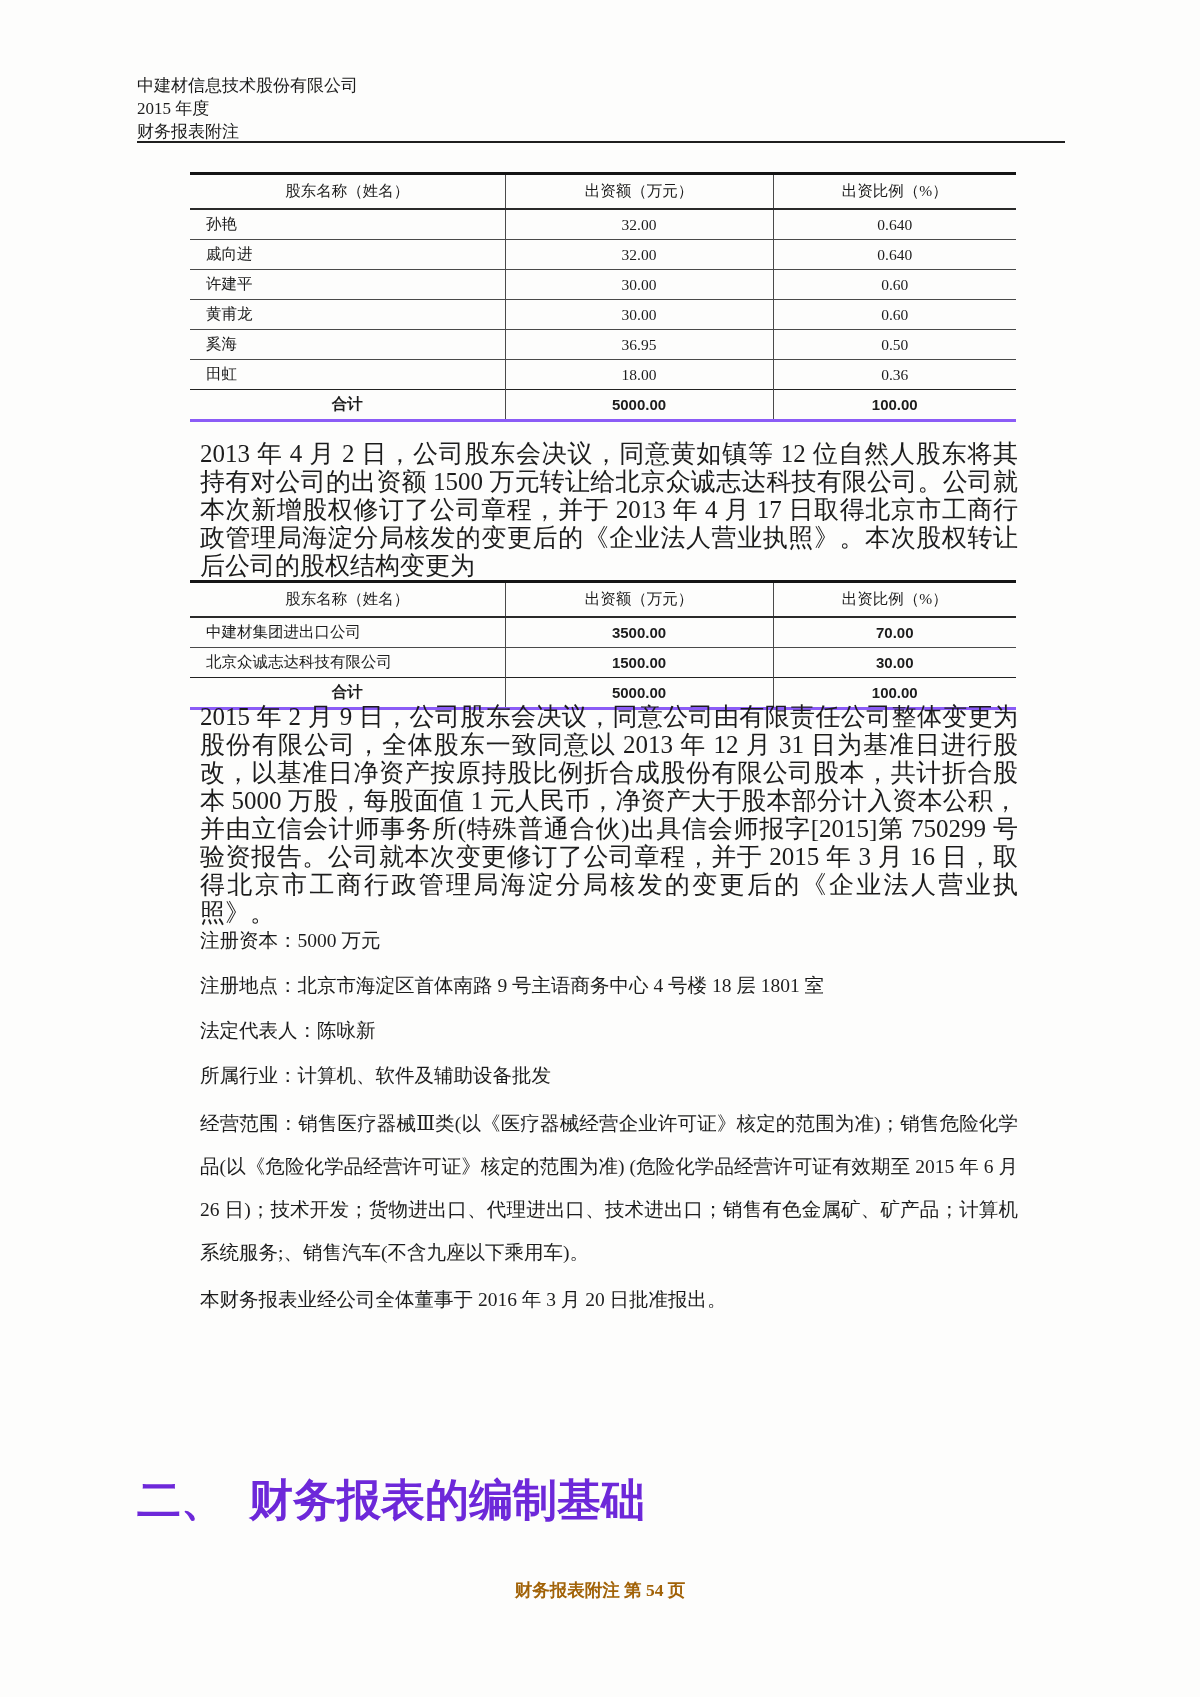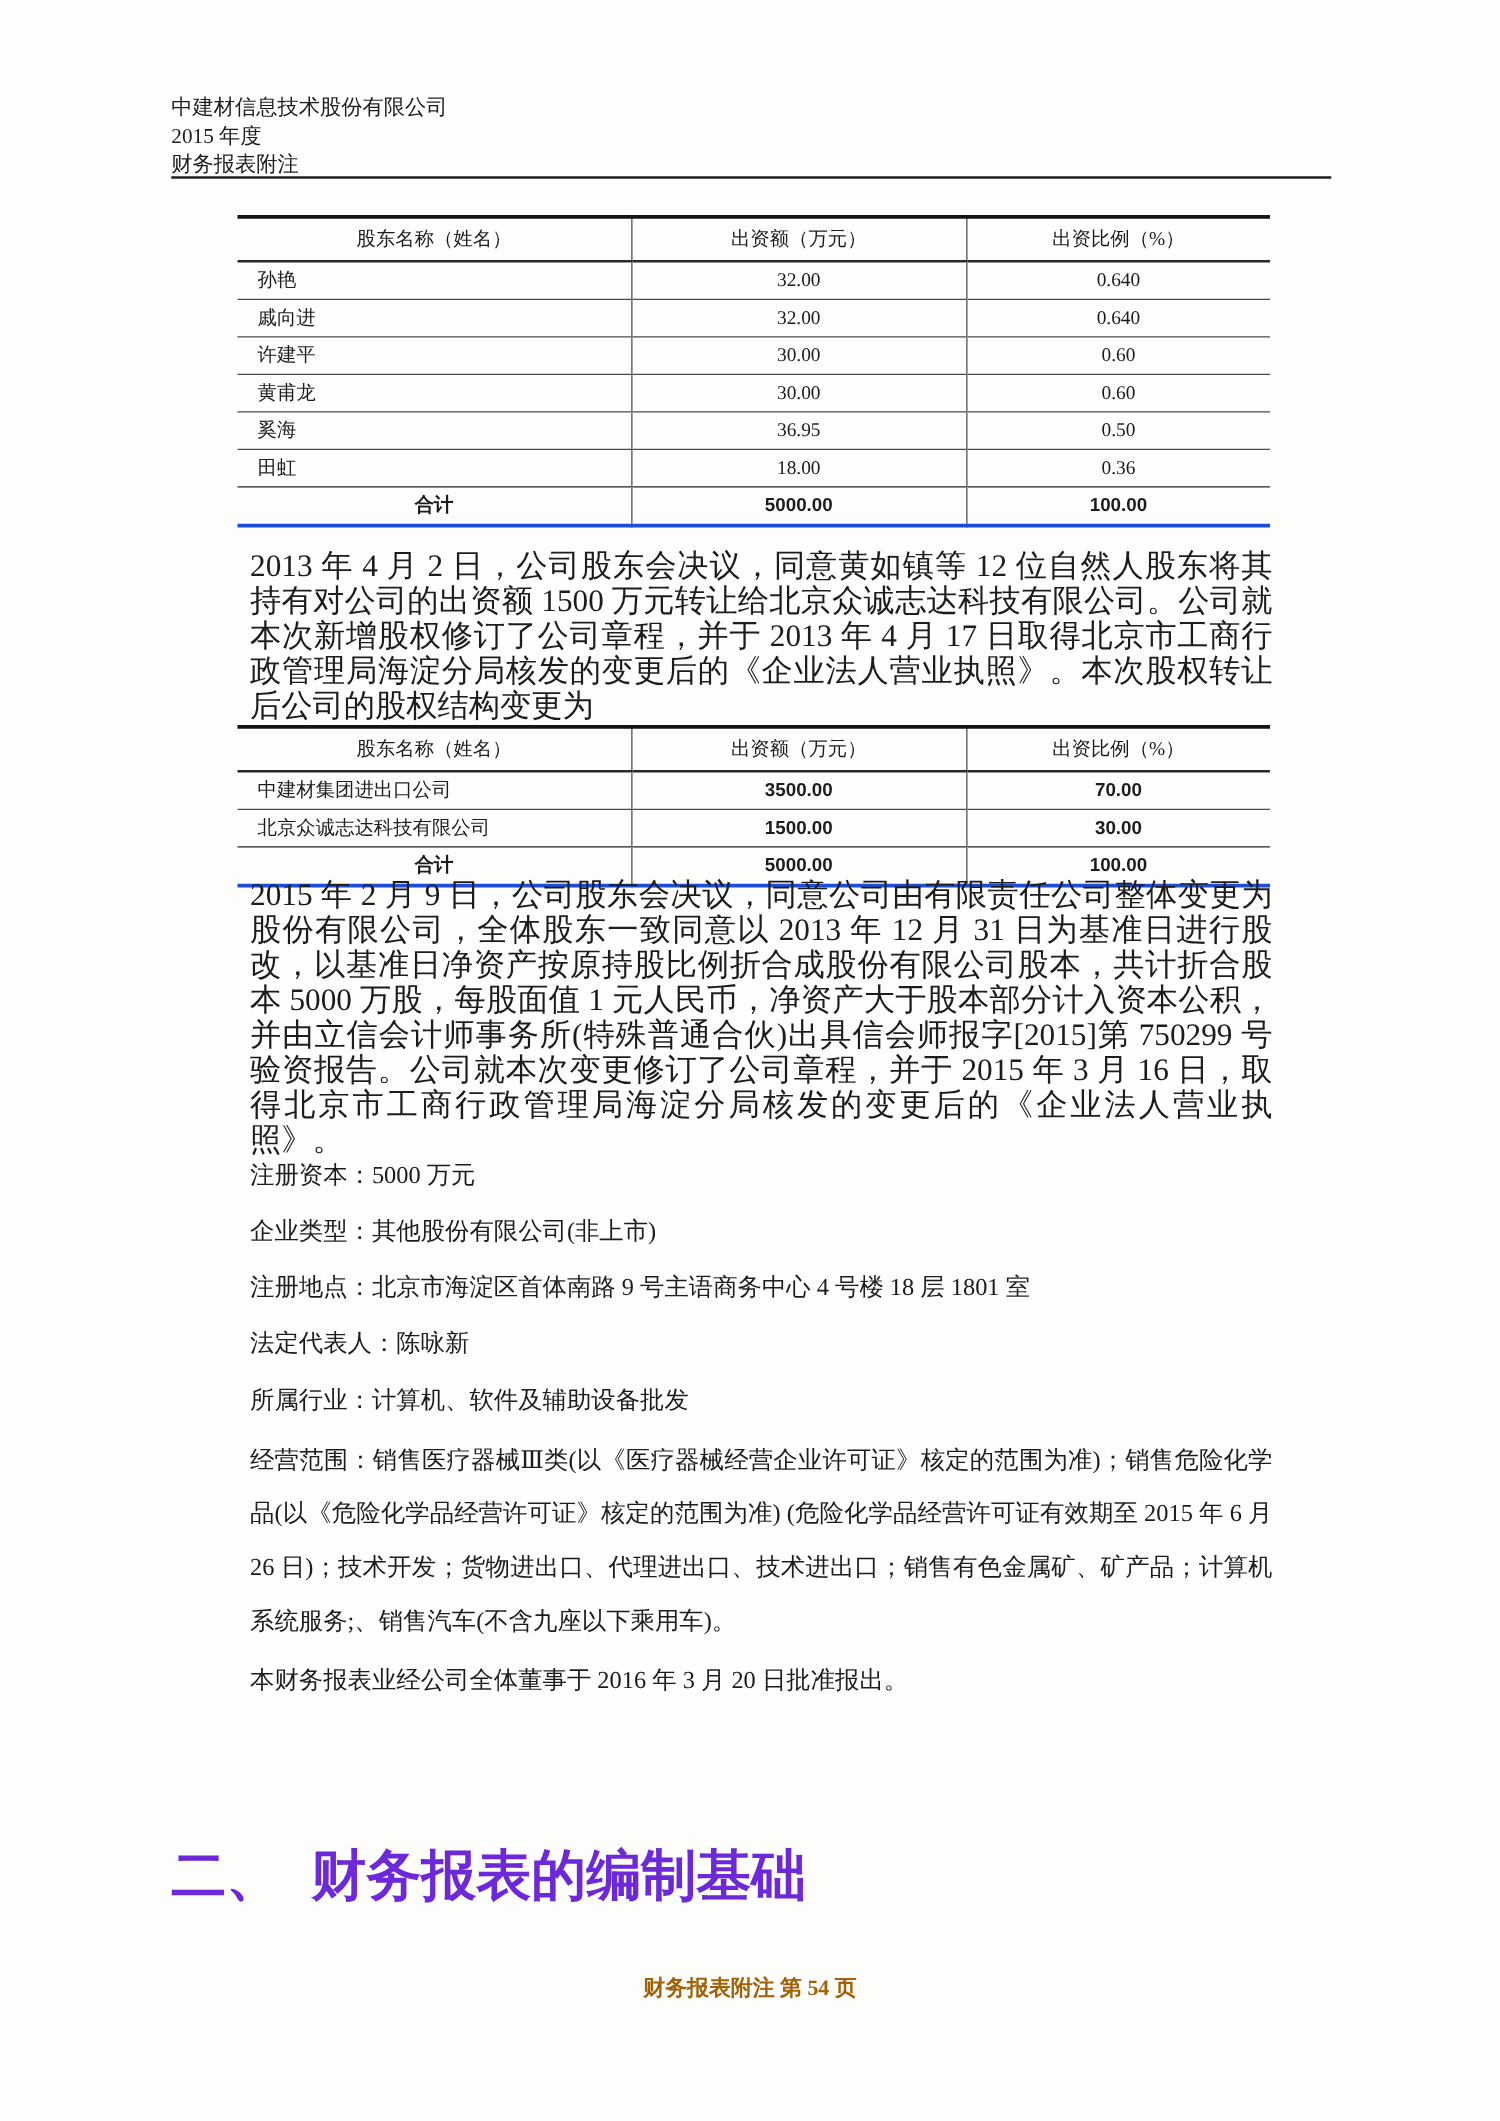--- a/index.html
+++ b/index.html
@@ -12,21 +12,21 @@
     font-family:"Liberation Serif","DejaVu Serif",serif;
     overflow:hidden;
   }
 
   
   .doc-header { position:absolute; left:137px; top:74px; font-size:17px; line-height:23px; }
   .header-rule { position:absolute; left:137px; top:141px; width:928px; border:none; border-top:2.5px solid #1f1f1f; margin:0; }
 
   
   .sh-table { position:absolute; left:190px; border-collapse:collapse; font-size:15.5px; table-layout:fixed; width:826px;
-              border-top:3.5px solid #151515; border-bottom:3px solid #1d4ed8; }
+              border-top:3.5px solid #151515; border-bottom:3px solid #8b5cf6; }
   .sh-table.t1 { top:172px; }
   .sh-table.t2 { top:580px; }
   .sh-table col.c1 { width:315px; } .sh-table col.c2 { width:268px; } .sh-table col.c3 { width:243px; }
   .sh-table th { font-weight:normal; text-align:center; padding:6px 8px; border-bottom:2px solid #2a2a2a; }
   .sh-table td { padding:4px 8px; border-top:1.4px solid #4a4a4a; }
   .sh-table th:not(:first-child), .sh-table td:not(:first-child) { border-left:1.3px solid #4a4a4a; }
   .sh-table td.name-cell { text-align:left; padding-left:16px; }
   .sh-table td.num-cell { text-align:center; }
   .sh-table.t2 td.num-cell { font-family:"Liberation Sans","DejaVu Sans",sans-serif; font-weight:bold; font-size:15px; }
   .sh-table tr.total-row td { border-top:1.8px solid #222; font-weight:600; }
@@ -143,21 +143,20 @@
           <td class="num-cell">5000.00</td>
           <td class="num-cell">100.00</td>
         </tr>
       </tbody>
   </table>
 
   <p class="para para-2015">2015 年 2 月 9 日，公司股东会决议，同意公司由有限责任公司整体变更为股份有限公司，全体股东一致同意以 2013 年 12 月 31 日为基准日进行股改，以基准日净资产按原持股比例折合成股份有限公司股本，共计折合股本 5000 万股，每股面值 1 元人民币，净资产大于股本部分计入资本公积，并由立信会计师事务所(特殊普通合伙)出具信会师报字[2015]第 750299 号验资报告。公司就本次变更修订了公司章程，并于 2015 年 3 月 16 日，取得北京市工商行政管理局海淀分局核发的变更后的《企业法人营业执照》。</p>
 
   <div class="info-block">
     <p>注册资本：5000 万元</p>
-    <p>企业类型：其他股份有限公司(非上市)</p>
     <p>注册地点：北京市海淀区首体南路 9 号主语商务中心 4 号楼 18 层 1801 室</p>
     <p>法定代表人：陈咏新</p>
     <p>所属行业：计算机、软件及辅助设备批发</p>
     <p class="multiline">经营范围：销售医疗器械Ⅲ类(以《医疗器械经营企业许可证》核定的范围为准)；销售危险化学品(以《危险化学品经营许可证》核定的范围为准) (危险化学品经营许可证有效期至 2015 年 6 月 26 日)；技术开发；货物进出口、代理进出口、技术进出口；销售有色金属矿、矿产品；计算机系统服务;、销售汽车(不含九座以下乘用车)。</p>
     <p>本财务报表业经公司全体董事于 2016 年 3 月 20 日批准报出。</p>
   </div>
 
   <h1 class="section-heading">
     <span class="sec-num">二、</span><span>财务报表的编制基础</span>
   </h1>

